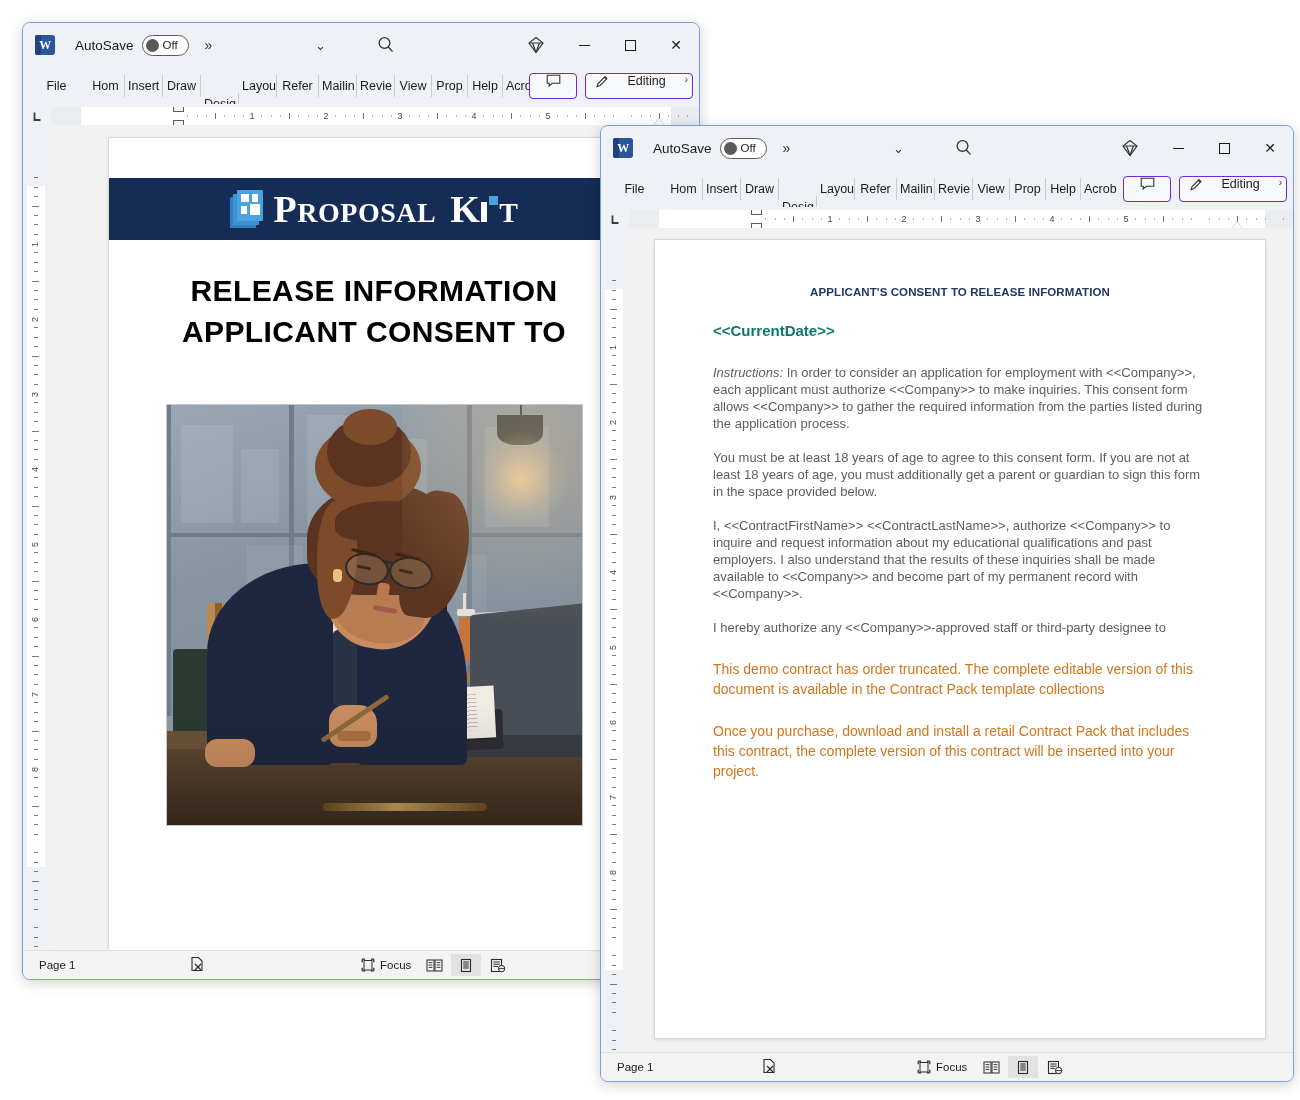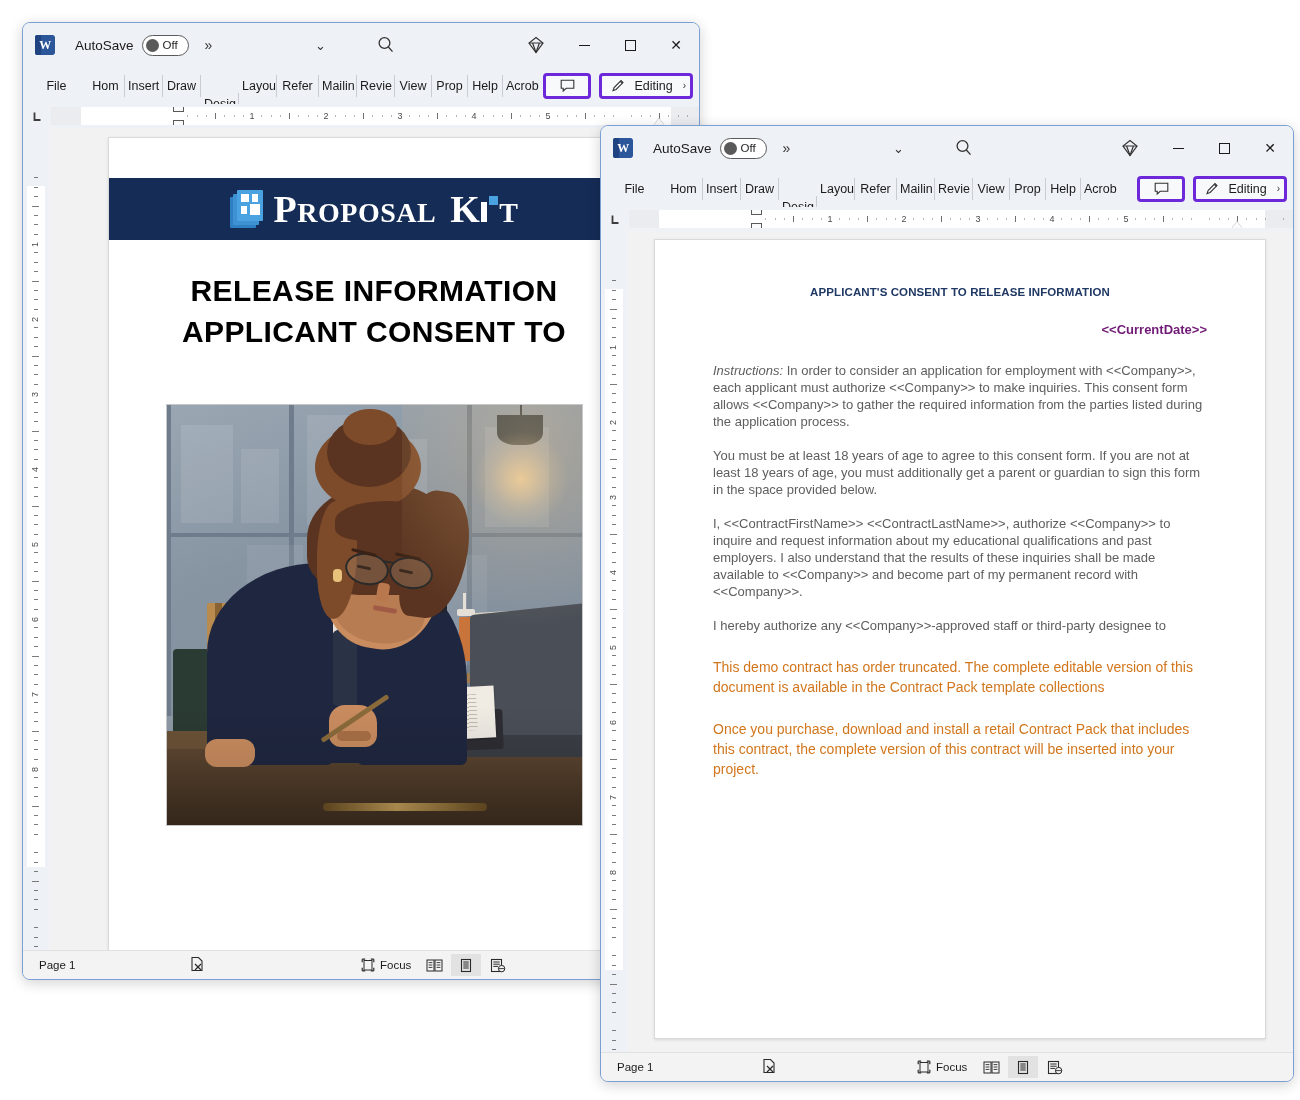--- a/index.html
+++ b/index.html
@@ -218,27 +218,27 @@
     position: absolute;
     right: 6px;
     top: 0;
     height: 37px;
     display: flex;
     align-items: center;
     gap: 8px;
   }
   .rbtn {
     height: 26px;
-    border: 3px solid #6d28d9;
+    border: 1px solid #6d28d9;
     border-radius: 4px;
     background: #f7f9fb;
     display: flex;
-    align-items: center;
+    align-items: flex-start;
     justify-content: center;
-    gap: 8px;
+    gap: 17px;
     padding: 0 9px;
     box-sizing: border-box;
   }
   .rbtn-comment { width: 48px; }
   .rbtn-editing { padding-right: 4px; }
   .rbtn-label {
     font-size: 12.5px;
     color: #1b1b1b;
     white-space: nowrap;
   }
@@ -514,24 +514,24 @@
     font-family: "Liberation Sans", sans-serif;
   }
   .doc2-h1 {
     color: #1f3864;
     font-weight: bold;
     text-align: center;
     font-size: 11.5px;
     letter-spacing: 0.1px;
   }
   .doc2-date {
-    color: #701a75;
+    color: #0f766e;
     font-weight: bold;
-    text-align: right;
-    font-size: 13px;
+    text-align: left;
+    font-size: 15px;
   }
   .doc2-p {
     font-size: 13px;
     line-height: 17px;
     color: #5e5e5e;
   }
   .doc2-p i { font-style: italic; }
   .demo-h {
     color: #d2761d;
     font-weight: bold;

